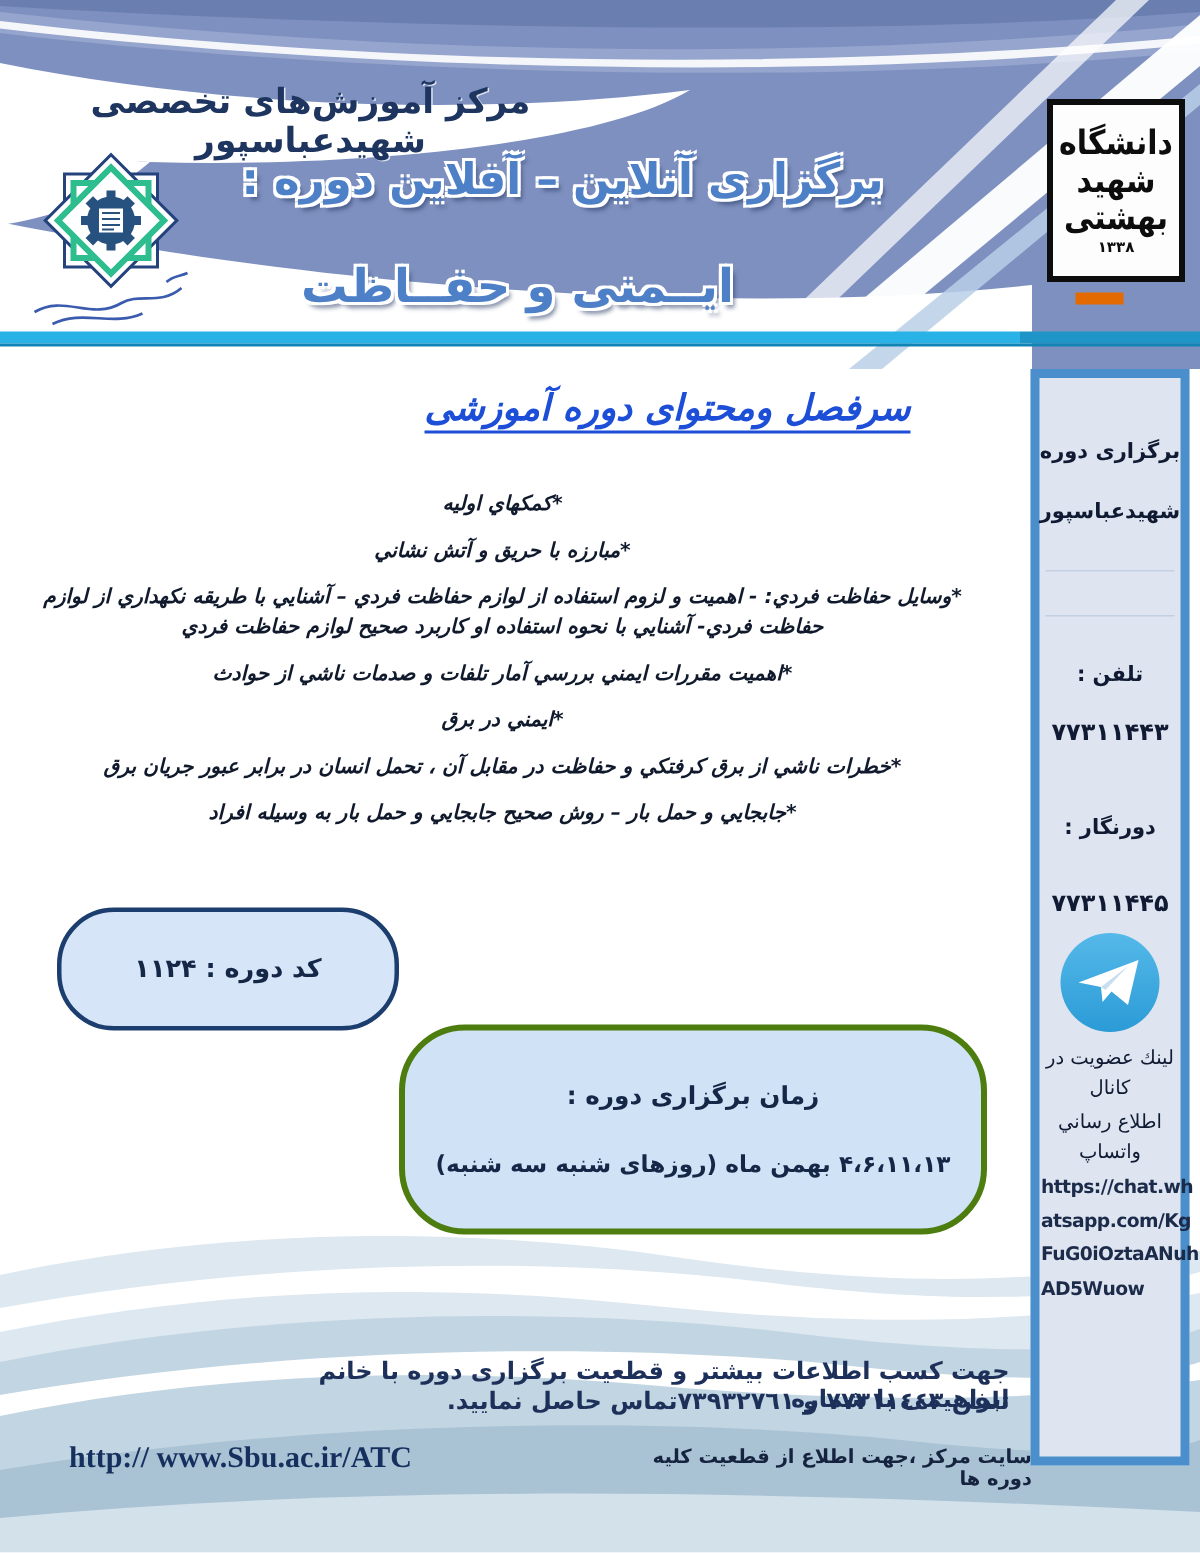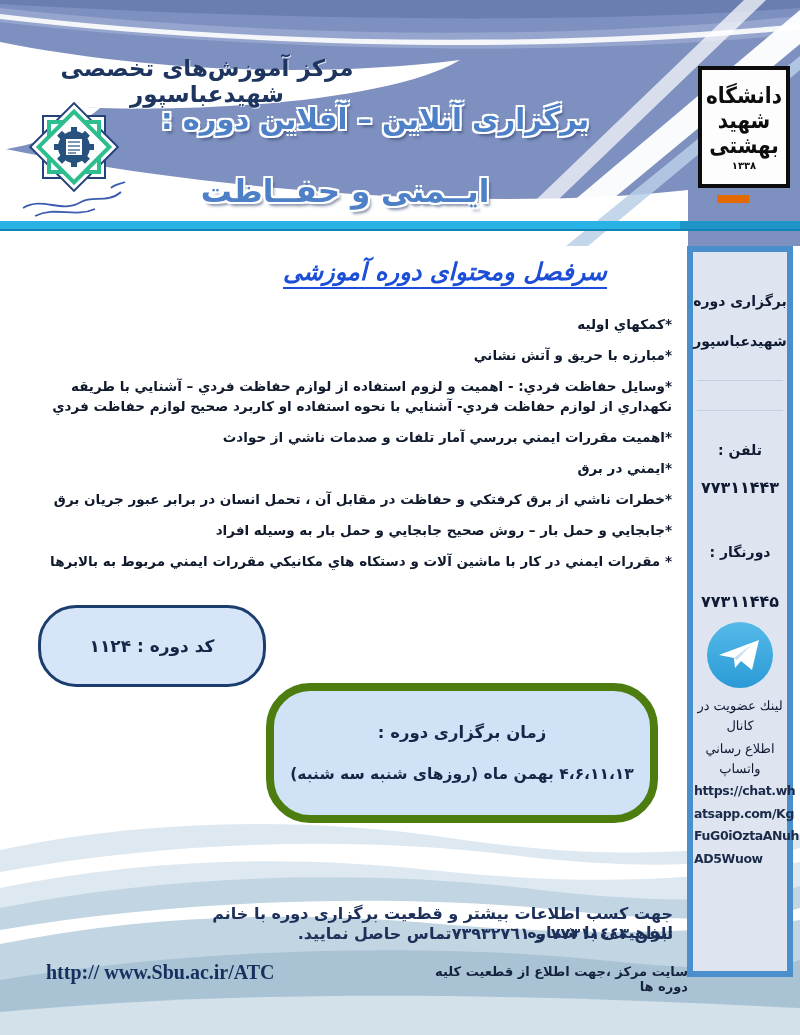--- a/index.html
+++ b/index.html
@@ -36,34 +36,34 @@
     background:linear-gradient(90deg,#29b2e6 0 85%,#1e95c6 85% 100%);
     border-bottom:2px solid #1283b5;
   }
   
   .section-title{
     left:280px; top:258px; width:330px; text-align:center; z-index:3;
     font-style:italic; font-weight:bold; font-size:24px; color:#1d4ed8;
     text-decoration:underline; text-underline-offset:7px; text-decoration-thickness:2px;
   }
   .bullets{
-    top:314px; right:128px; width:650px; z-index:3; margin:0; padding:0;
-    list-style:none; text-align:right; font-weight:bold; font-size:13.5px;
-    line-height:20px; color:#101a2c;
+    top:314px; right:128px; width:650px; z-index:3; margin:12px; padding:0;
+    list-style:none; text-align:center; font-weight:bold; font-size:13.5px;
+    line-height:20px; color:#101a2c;font-style:italic;
   }
   .bullets li{margin-bottom:11px;}
   .code-pill{
     left:38px; top:605px; width:228px; height:82px; box-sizing:border-box; z-index:3;
     background:#d7e5f8; border:3px solid #1c3e6e; border-radius:38px;
     display:flex; align-items:center; justify-content:center;
     font-weight:bold; font-size:17px; color:#142747;
   }
   .schedule-box{
     left:266px; top:683px; width:392px; height:140px; box-sizing:border-box; z-index:3;
-    background:#cfe2f6; border:8px solid #4d7c0f; border-radius:44px;
+    background:#cfe2f6; border:4px solid #4d7c0f; border-radius:44px;
     display:flex; flex-direction:column; justify-content:space-evenly; align-items:center;
     padding:8px 14px; text-align:center; color:#142747; font-weight:bold;
   }
   .schedule-box .t1{font-size:16.5px;}
   .schedule-box .t2{font-size:15.5px;}
   
   .sidebar{
     left:687px; top:246px; width:106px; height:731px; box-sizing:border-box; z-index:5;
     background:#dee5f1; border:6px solid #4a8fcb;
   }
@@ -159,21 +159,20 @@
   <div class="abs section-title">سرفصل ومحتوای دوره آموزشی</div>
 
   <ul class="abs bullets">
     <li>*كمكهاي اوليه</li>
     <li>*مبارزه با حريق و آتش نشاني</li>
     <li>*وسايل حفاظت فردي: - اهميت و لزوم استفاده از لوازم حفاظت فردي – آشنايي با طريقه نكهداري از لوازم حفاظت فردي- آشنايي با نحوه استفاده او كاربرد صحيح لوازم حفاظت فردي</li>
     <li>*اهميت مقررات ايمني بررسي آمار تلفات و صدمات ناشي از حوادث</li>
     <li>*ايمني در برق</li>
     <li>*خطرات ناشي از برق كرفتكي و حفاظت در مقابل آن ، تحمل انسان در برابر عبور جريان برق</li>
     <li>*جابجايي و حمل بار – روش صحيح جابجايي و حمل بار به وسيله افراد</li>
-    <li>* مقررات ايمني در كار با ماشين آلات و دستكاه هاي مكانيكي مقررات ايمني مربوط به بالابرها</li>
   </ul>
 
   <div class="abs code-pill">
     <span>کد دوره : ۱۱۲۴</span>
   </div>
 
   <div class="abs schedule-box">
     <div class="t1">زمان برگزاری دوره :</div>
     <div class="t2">۴،۶،۱۱،۱۳ بهمن ماه (روزهای شنبه سه شنبه)</div>
   </div>

